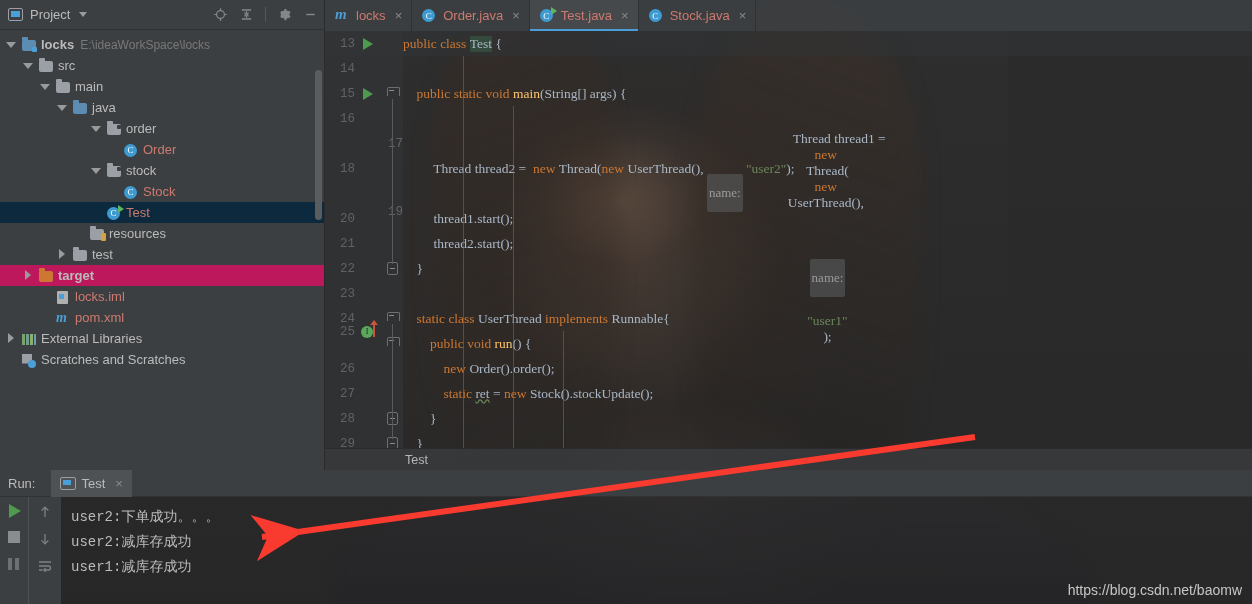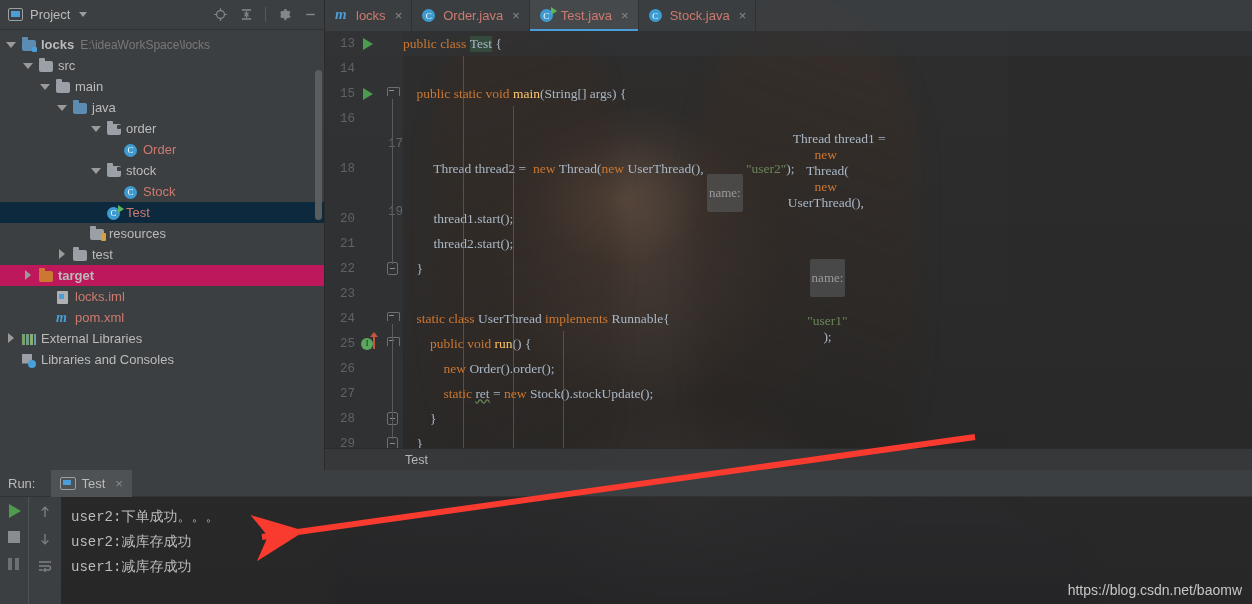--- a/index.html
+++ b/index.html
@@ -540,21 +540,21 @@
             </span>
             <span class="t-label">External Libraries</span>
           </div>
           <div class="tree-row">
             <span style="width:6px;flex:0 0 6px"></span>
             <span class="twisty"></span>
             <span style="width:4px;flex:0 0 4px"></span>
             <span class="ico">
               <span class="scratch-ico"></span>
             </span>
-            <span class="t-label">Libraries and Consoles</span>
+            <span class="t-label">Scratches and Scratches</span>
           </div>
         </div>
       <div class="tree-scrollbar"></div>
     </div>
   </div>
 
   <div class="editor-area">
     <div class="tabs" id="editor-tabs">
         <div class="tab">
           <span class="tab-ico">
@@ -622,21 +622,21 @@
             <span class="lnum">22</span>
           </div>
           <div class="fold-mark sq" style="top: 231px;"></div>
           <div class="gutter-line" style="top: 250px;">
             <span class="lnum">23</span>
           </div>
           <div class="gutter-line" style="top: 275px;">
             <span class="lnum">24</span>
           </div>
           <div class="fold-mark cap" style="top: 281px;"></div>
-          <div class="gutter-line" style="top: 300px;">
+          <div class="gutter-line" style="top: 288px;">
             <span class="lnum">25</span>
             <span class="impl-mark">
               <span class="dot">I</span>
               <span class="up"></span>
             </span>
           </div>
           <div class="fold-mark cap" style="top: 306px;"></div>
           <div class="gutter-line" style="top: 325px;">
             <span class="lnum">26</span>
           </div>

